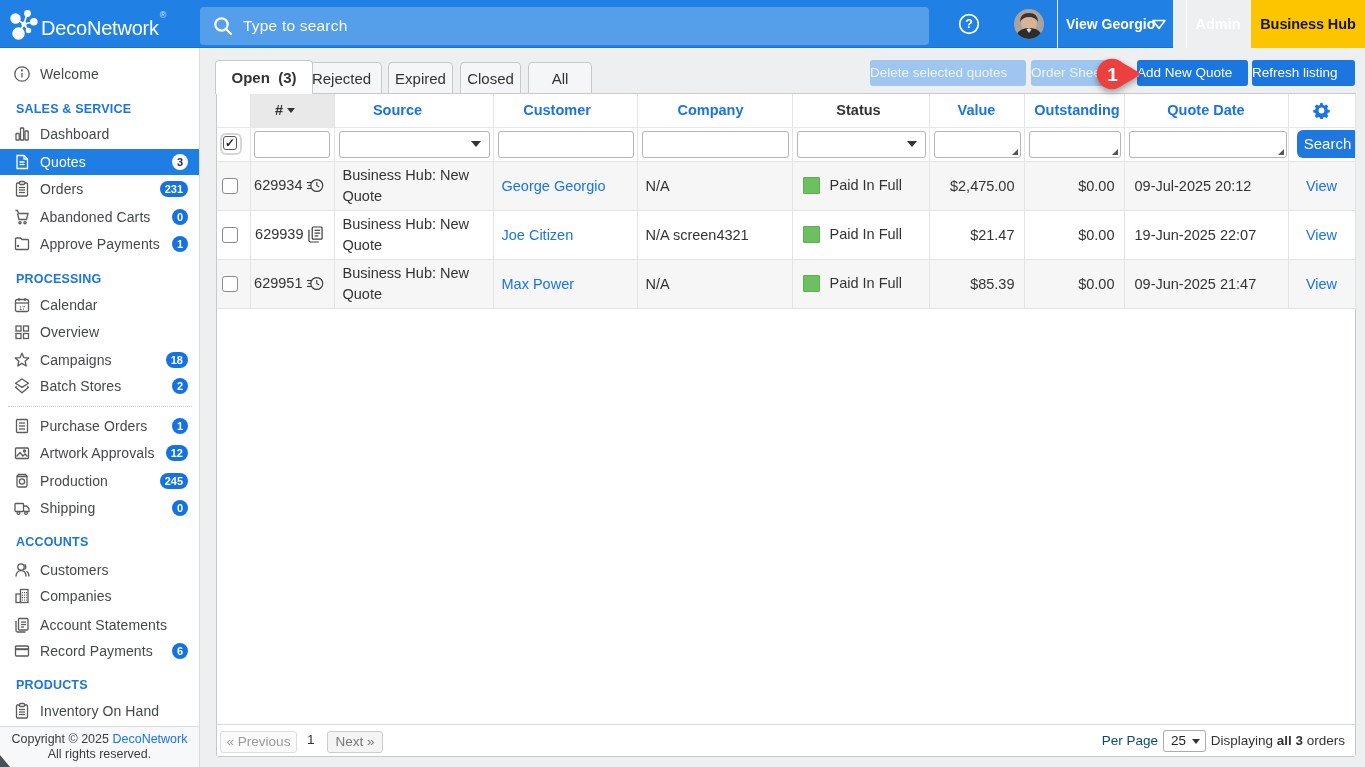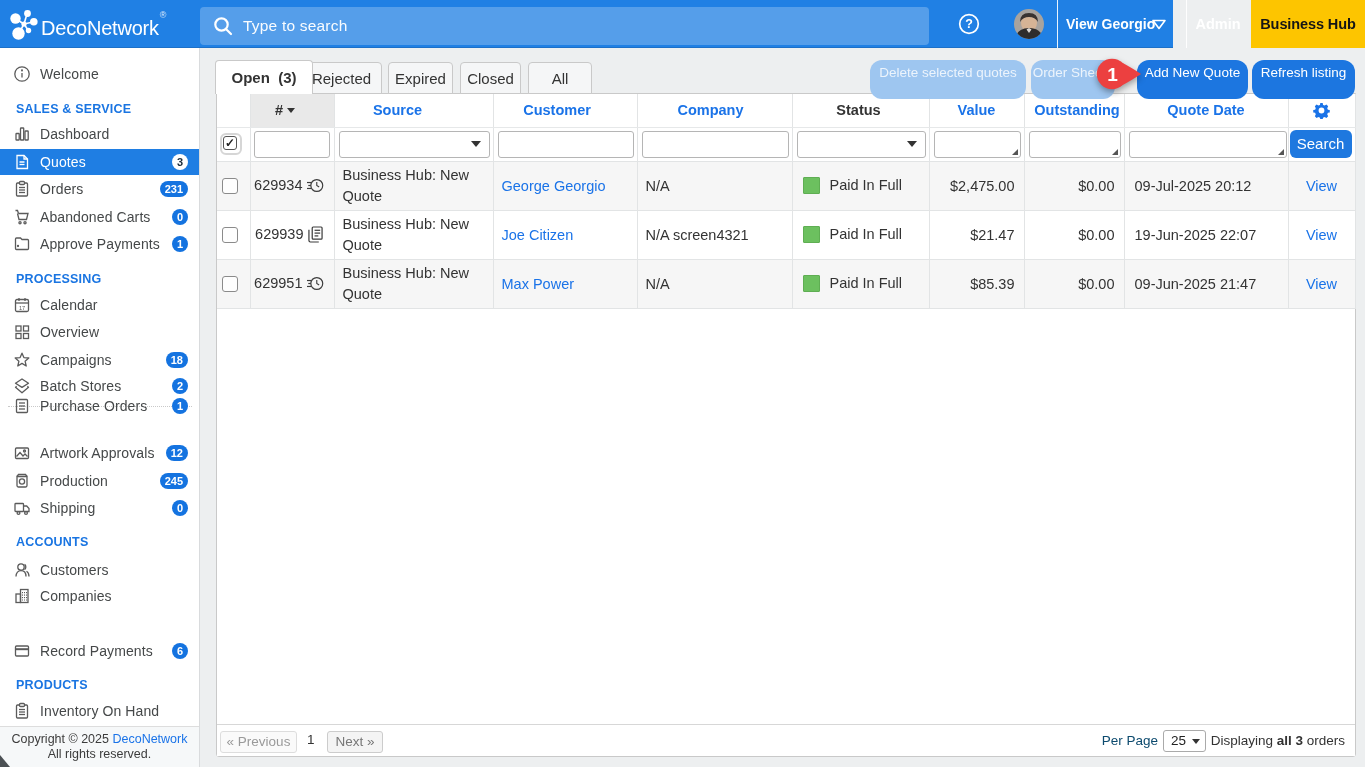--- a/index.html
+++ b/index.html
@@ -22,21 +22,21 @@
 .it svg{position:absolute;left:13px;top:4px}
 .bdg{position:absolute;right:11px;top:5px;height:16px;min-width:16px;border-radius:8.5px;background:#1473e0;color:#fff;font-size:11px;font-weight:700;line-height:16px;text-align:center;padding:0 5px}
 .sel{background:#1f7ee3}
 .sel .lbl{color:#fff}
 .sdiv{position:absolute;left:8px;width:184px;border-top:1px dotted #c9c9c9}
 .sfoot{position:absolute;left:0;bottom:0;width:199px;height:41px;background:#f6f8f9;border-top:1px solid #ddd;text-align:center;font-size:12.5px;color:#3c3c3c;padding-top:5px;line-height:14.5px}
 .sfoot a{color:#1a73e8;text-decoration:none}
 
 .tab{position:absolute;top:62px;height:32px;background:#f5f6f7;border:1px solid #c9c9c9;border-radius:4px 4px 0 0;text-align:center;line-height:31px;font-size:15px;color:#333;z-index:6}
 .tabactive{top:60px;height:34px;background:#fff;font-weight:700;z-index:7;line-height:33px;border-bottom:none}
-.btn{position:absolute;top:60px;height:39px;border-radius:12px;background:#1c76e0;color:#fff;font-size:13.5px;text-align:center;line-height:26px;z-index:6;white-space:nowrap}
+.btn{position:absolute;top:60px;height:26px;border-radius:3px;background:#1c76e0;color:#fff;font-size:13.5px;line-height:26px;z-index:6;white-space:nowrap}
 .btn.dis{background:#9ec6f0;color:rgba(255,255,255,.8)}
 
 .panel{position:absolute;left:216px;top:93px;width:1140px;height:664px;background:#fff;border:1px solid #c9c9c9;border-radius:0 0 3px 3px;z-index:5}
 table.grid{border-collapse:collapse;table-layout:fixed;width:1138px;font-size:14.5px;color:#333}
 table.grid th,table.grid td{border-right:1px solid #e2e4e5;overflow:hidden;vertical-align:middle;padding:0}
 table.grid th{height:33px;font-weight:700;font-size:14.5px;border-bottom:1px solid #e6e8e9}
 table.grid .thblue{color:#1a73e8}
 th.hashth{background:#e9e9e9;border-right:1px solid #d5d5d5;border-left:1px solid #d5d5d5;color:#333}
 tr.frow td{height:34px;border-bottom:1px solid #e2e4e5}
 tr.drow td{height:49px;border-bottom:1px solid #e2e4e5}
@@ -190,21 +190,21 @@
     </div>
   <div class="it" style="top:325px">
       <svg width="18" height="18" viewBox="0 0 18 18" fill="none" stroke="#5b5b5b" stroke-width="1.3">
         <path d="M9 2 L15.5 6.2 L9 10.4 L2.5 6.2z" stroke-linejoin="round"></path>
         <path d="M3.7 9.4 L2.5 10.2 L9 15.8 L15.5 10.2 L14.3 9.4" stroke-linejoin="round" fill="none"></path>
       </svg>
       <span class="lbl">Batch Stores</span>
       <span class="bdg">2</span>
     </div>
   <div class="sdiv" style="top:358px"></div>
-  <div class="it" style="top:345px">
+  <div class="it" style="top:365px">
       <svg width="18" height="18" viewBox="0 0 18 18" fill="none" stroke="#5b5b5b" stroke-width="1.3">
         <rect x="3.5" y="2.5" width="11" height="13" rx="1"></rect>
         <line x1="6" y1="6" x2="12" y2="6"></line>
         <line x1="6" y1="9" x2="12" y2="9"></line>
         <line x1="6" y1="12" x2="12" y2="12"></line>
       </svg>
       <span class="lbl">Purchase Orders</span>
       <span class="bdg">1</span>
     </div>
   <div class="it" style="top:392px">
@@ -248,20 +248,30 @@
       </svg>
       <span class="lbl">Companies</span>
     </div>
   <div class="it" style="top:509px">
       <svg width="18" height="18" viewBox="0 0 18 18" fill="none" stroke="#5b5b5b" stroke-width="1.3">
         <circle cx="8" cy="6" r="3.2"></circle>
         <path d="M3 15.5 c0 -4 2.2 -5.8 5 -5.8 s5 1.8 5 5.8"></path>
         <path d="M11.5 3.4 a3.2 3.2 0 0 1 0 5.2 M13.5 10.2 c1.7 1 2.5 2.9 2.5 5.3"></path>
       </svg>
       <span class="lbl">Customers</span>
+    </div>
+  <div class="it" style="top:564px">
+      <svg width="18" height="18" viewBox="0 0 18 18" fill="none" stroke="#5b5b5b" stroke-width="1.3">
+        <rect x="5.5" y="2.5" width="9.5" height="11.5" rx="1"></rect>
+        <path d="M3 5 v9.5 a1.5 1.5 0 0 0 1.5 1.5 h8"></path>
+        <line x1="8" y1="6" x2="13" y2="6"></line>
+        <line x1="8" y1="8.5" x2="13" y2="8.5"></line>
+        <line x1="8" y1="11" x2="11" y2="11"></line>
+      </svg>
+      <span class="lbl">Account Statements</span>
     </div>
   <div class="it" style="top:590px">
       <svg width="18" height="18" viewBox="0 0 18 18" fill="none" stroke="#5b5b5b" stroke-width="1.3">
         <rect x="2.5" y="4" width="13" height="10" rx="1"></rect>
         <line x1="2.5" y1="7.2" x2="15.5" y2="7.2" stroke-width="2"></line>
       </svg>
       <span class="lbl">Record Payments</span>
       <span class="bdg">6</span>
     </div>
   <div class="shead" style="top:627px">PRODUCTS</div>
@@ -356,21 +366,21 @@
             <span class="inp" style="margin-left:4px;width:92px">
               <span class="grip"></span>
             </span>
           </td>
   <td>
             <span class="inp" style="margin-left:4px;width:158px">
               <span class="grip"></span>
             </span>
           </td>
   <td>
-            <div style="width:62px;height:28px;margin-left:1px;background:#1e78df;border-radius:6px;color:#fff;font-size:15px;text-align:center;line-height:28px">Search</div>
+            <div style="width:62px;height:28px;margin-left:8px;background:#1e78df;border-radius:6px;color:#fff;font-size:15px;text-align:center;line-height:28px">Search</div>
           </td>
 </tr>
 <tr class="drow gray">
   <td>
             <div class="cb"></div>
           </td>
   <td style="text-align:right;padding-right:10px;white-space:nowrap">629934 <svg width="17" height="17" viewBox="0 0 20 19" style="vertical-align:-4px">
               <g fill="none" stroke="#3c3c3c" stroke-width="1.4">
                 <circle cx="11.5" cy="9.5" r="7"></circle>
                 <path d="M11.5 5.5 v4 l2.8 1.8" stroke-width="1.3"></path>

